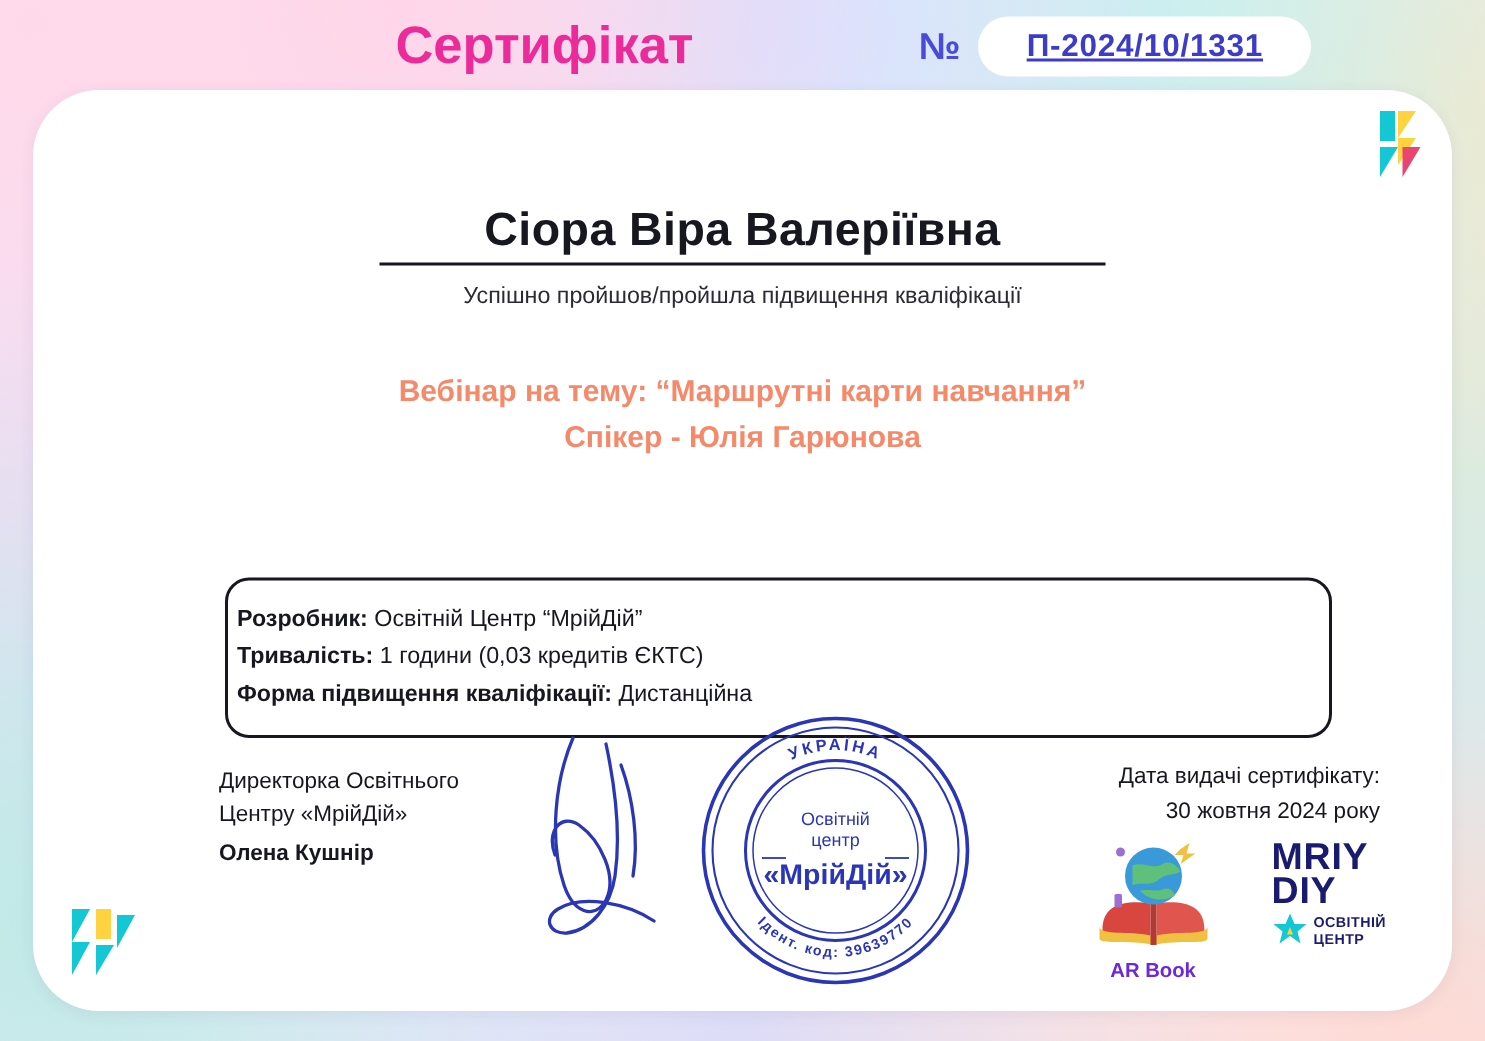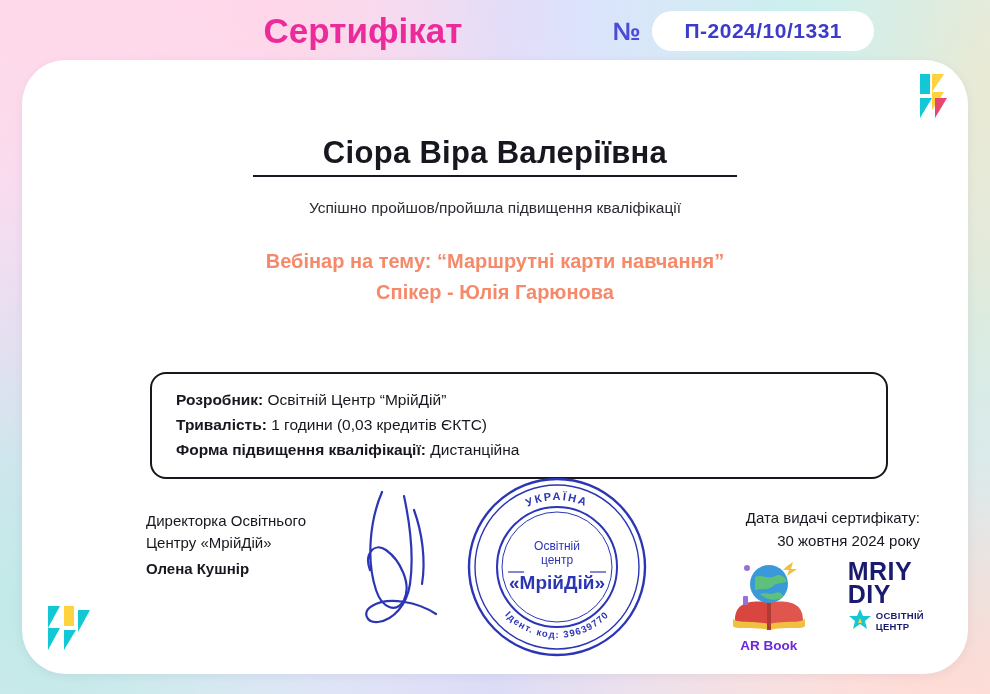--- a/index.html
+++ b/index.html
@@ -63,20 +63,21 @@
     line-height: 1;
   }
   .num-pill {
     background: #ffffff;
     border-radius: 22px;
     padding: 8px 32px;
     font-size: 21px;
     font-weight: bold;
     color: #3c3cc8;
     letter-spacing: 0.5px;
+    text-decoration: underline;
   }
 
   
   .card {
     position: absolute;
     left: 22px;
     top: 60px;
     width: 946px;
     height: 614px;
     background: #ffffff;
@@ -111,21 +112,21 @@
   .recipient-name {
     display: inline-block;
     font-size: 31px;
     font-weight: bold;
     color: #17171f;
     padding: 0 70px 4px 70px;
     border-bottom: 2px solid #17171f;
     letter-spacing: 0.3px;
   }
   .recipient-sub {
-    margin-top: 22px;
+    margin-top: 12px;
     font-size: 15.5px;
     color: #2b2b33;
   }
 
   
   .topic {
     position: absolute;
     left: 0;
     right: 0;
     top: 186px;
@@ -133,25 +134,25 @@
     color: #f58a6b;
     font-size: 20px;
     font-weight: bold;
     line-height: 1.55;
   }
 
   
   .details {
     position: absolute;
     left: 128px;
-    top: 312px;
+    top: 325px;
     width: 738px;
     border: 2px solid #17171f;
     border-radius: 16px;
-    padding: 13px 18px 15px 24px;
+    padding: 13px 18px 15px 6px;
     box-sizing: border-box;
   }
   .details-line {
     font-size: 15.5px;
     color: #17171f;
     line-height: 1.62;
   }
   .details-line b {
     font-weight: bold;
   }

